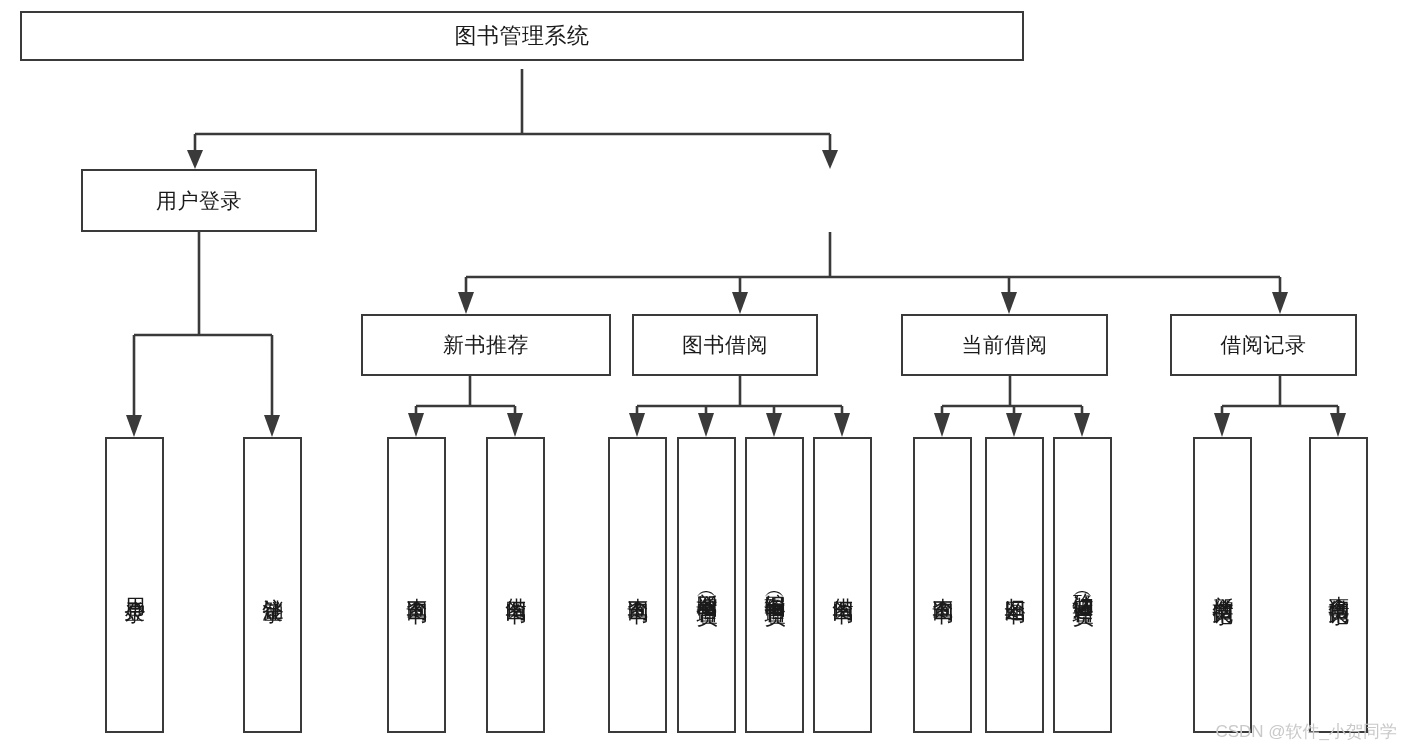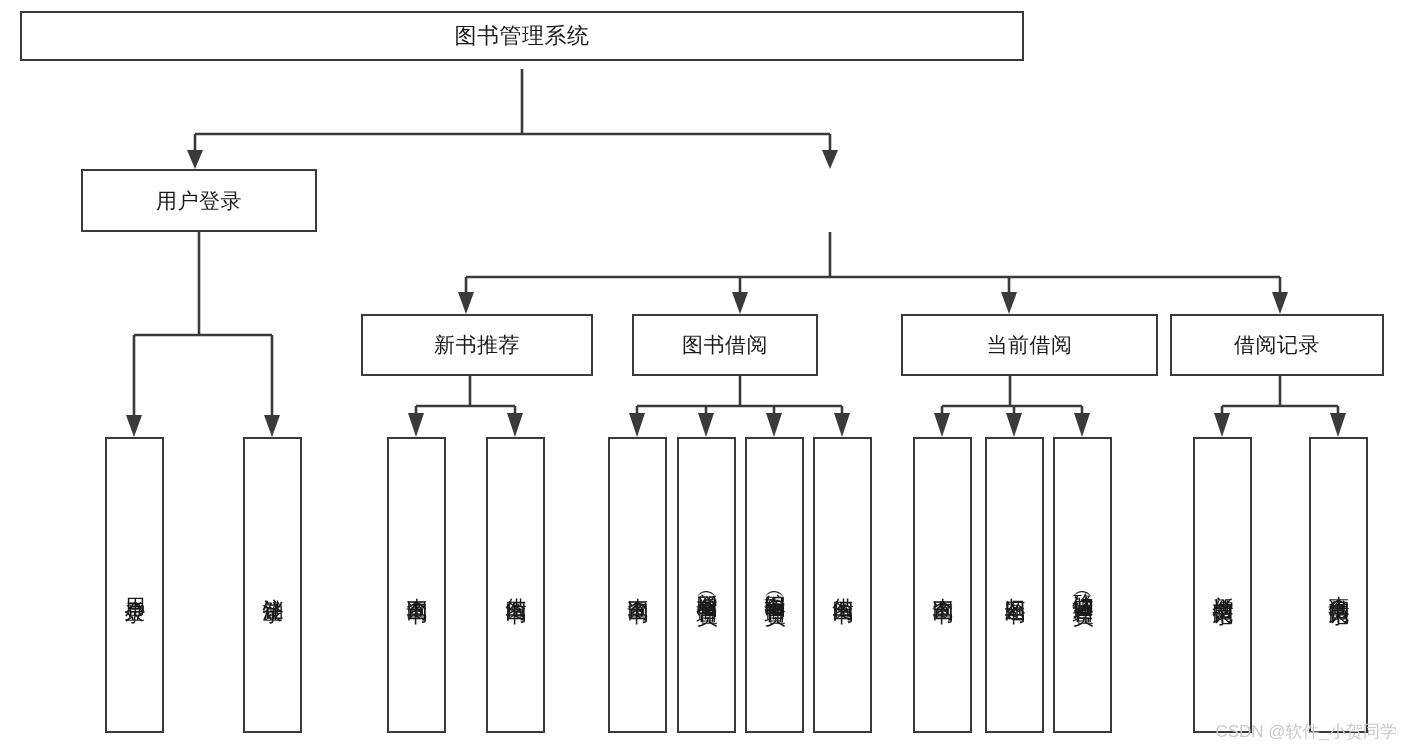--- a/index.html
+++ b/index.html
@@ -148,30 +148,30 @@
   </svg>
 
   <div class="node horiz root" style="left:20px; top:11px; width:1004px; height:50px;">
     <span class="label">图书管理系统</span>
   </div>
 
   <div class="node horiz" style="left:81px; top:169px; width:236px; height:63px;">
     <span class="label">用户登录</span>
   </div>
 
-  <div class="node horiz" style="left:361px; top:314px; width:232px; height:62px;">
+  <div class="node horiz" style="left:361px; top:314px; width:250px; height:62px;">
     <span class="label">新书推荐</span>
   </div>
   <div class="node horiz" style="left:632px; top:314px; width:186px; height:62px;">
     <span class="label">图书借阅</span>
   </div>
-  <div class="node horiz" style="left:901px; top:314px; width:257px; height:62px;">
+  <div class="node horiz" style="left:901px; top:314px; width:207px; height:62px;">
     <span class="label">当前借阅</span>
   </div>
-  <div class="node horiz" style="left:1170px; top:314px; width:214px; height:62px;">
+  <div class="node horiz" style="left:1170px; top:314px; width:187px; height:62px;">
     <span class="label">借阅记录</span>
   </div>
 
   <div class="node vert" style="left:105px; top:437px; width:59px; height:296px;">
     <span class="label">用户登录</span>
   </div>
   <div class="node vert" style="left:243px; top:437px; width:59px; height:296px;">
     <span class="label">注销登录</span>
   </div>
 

